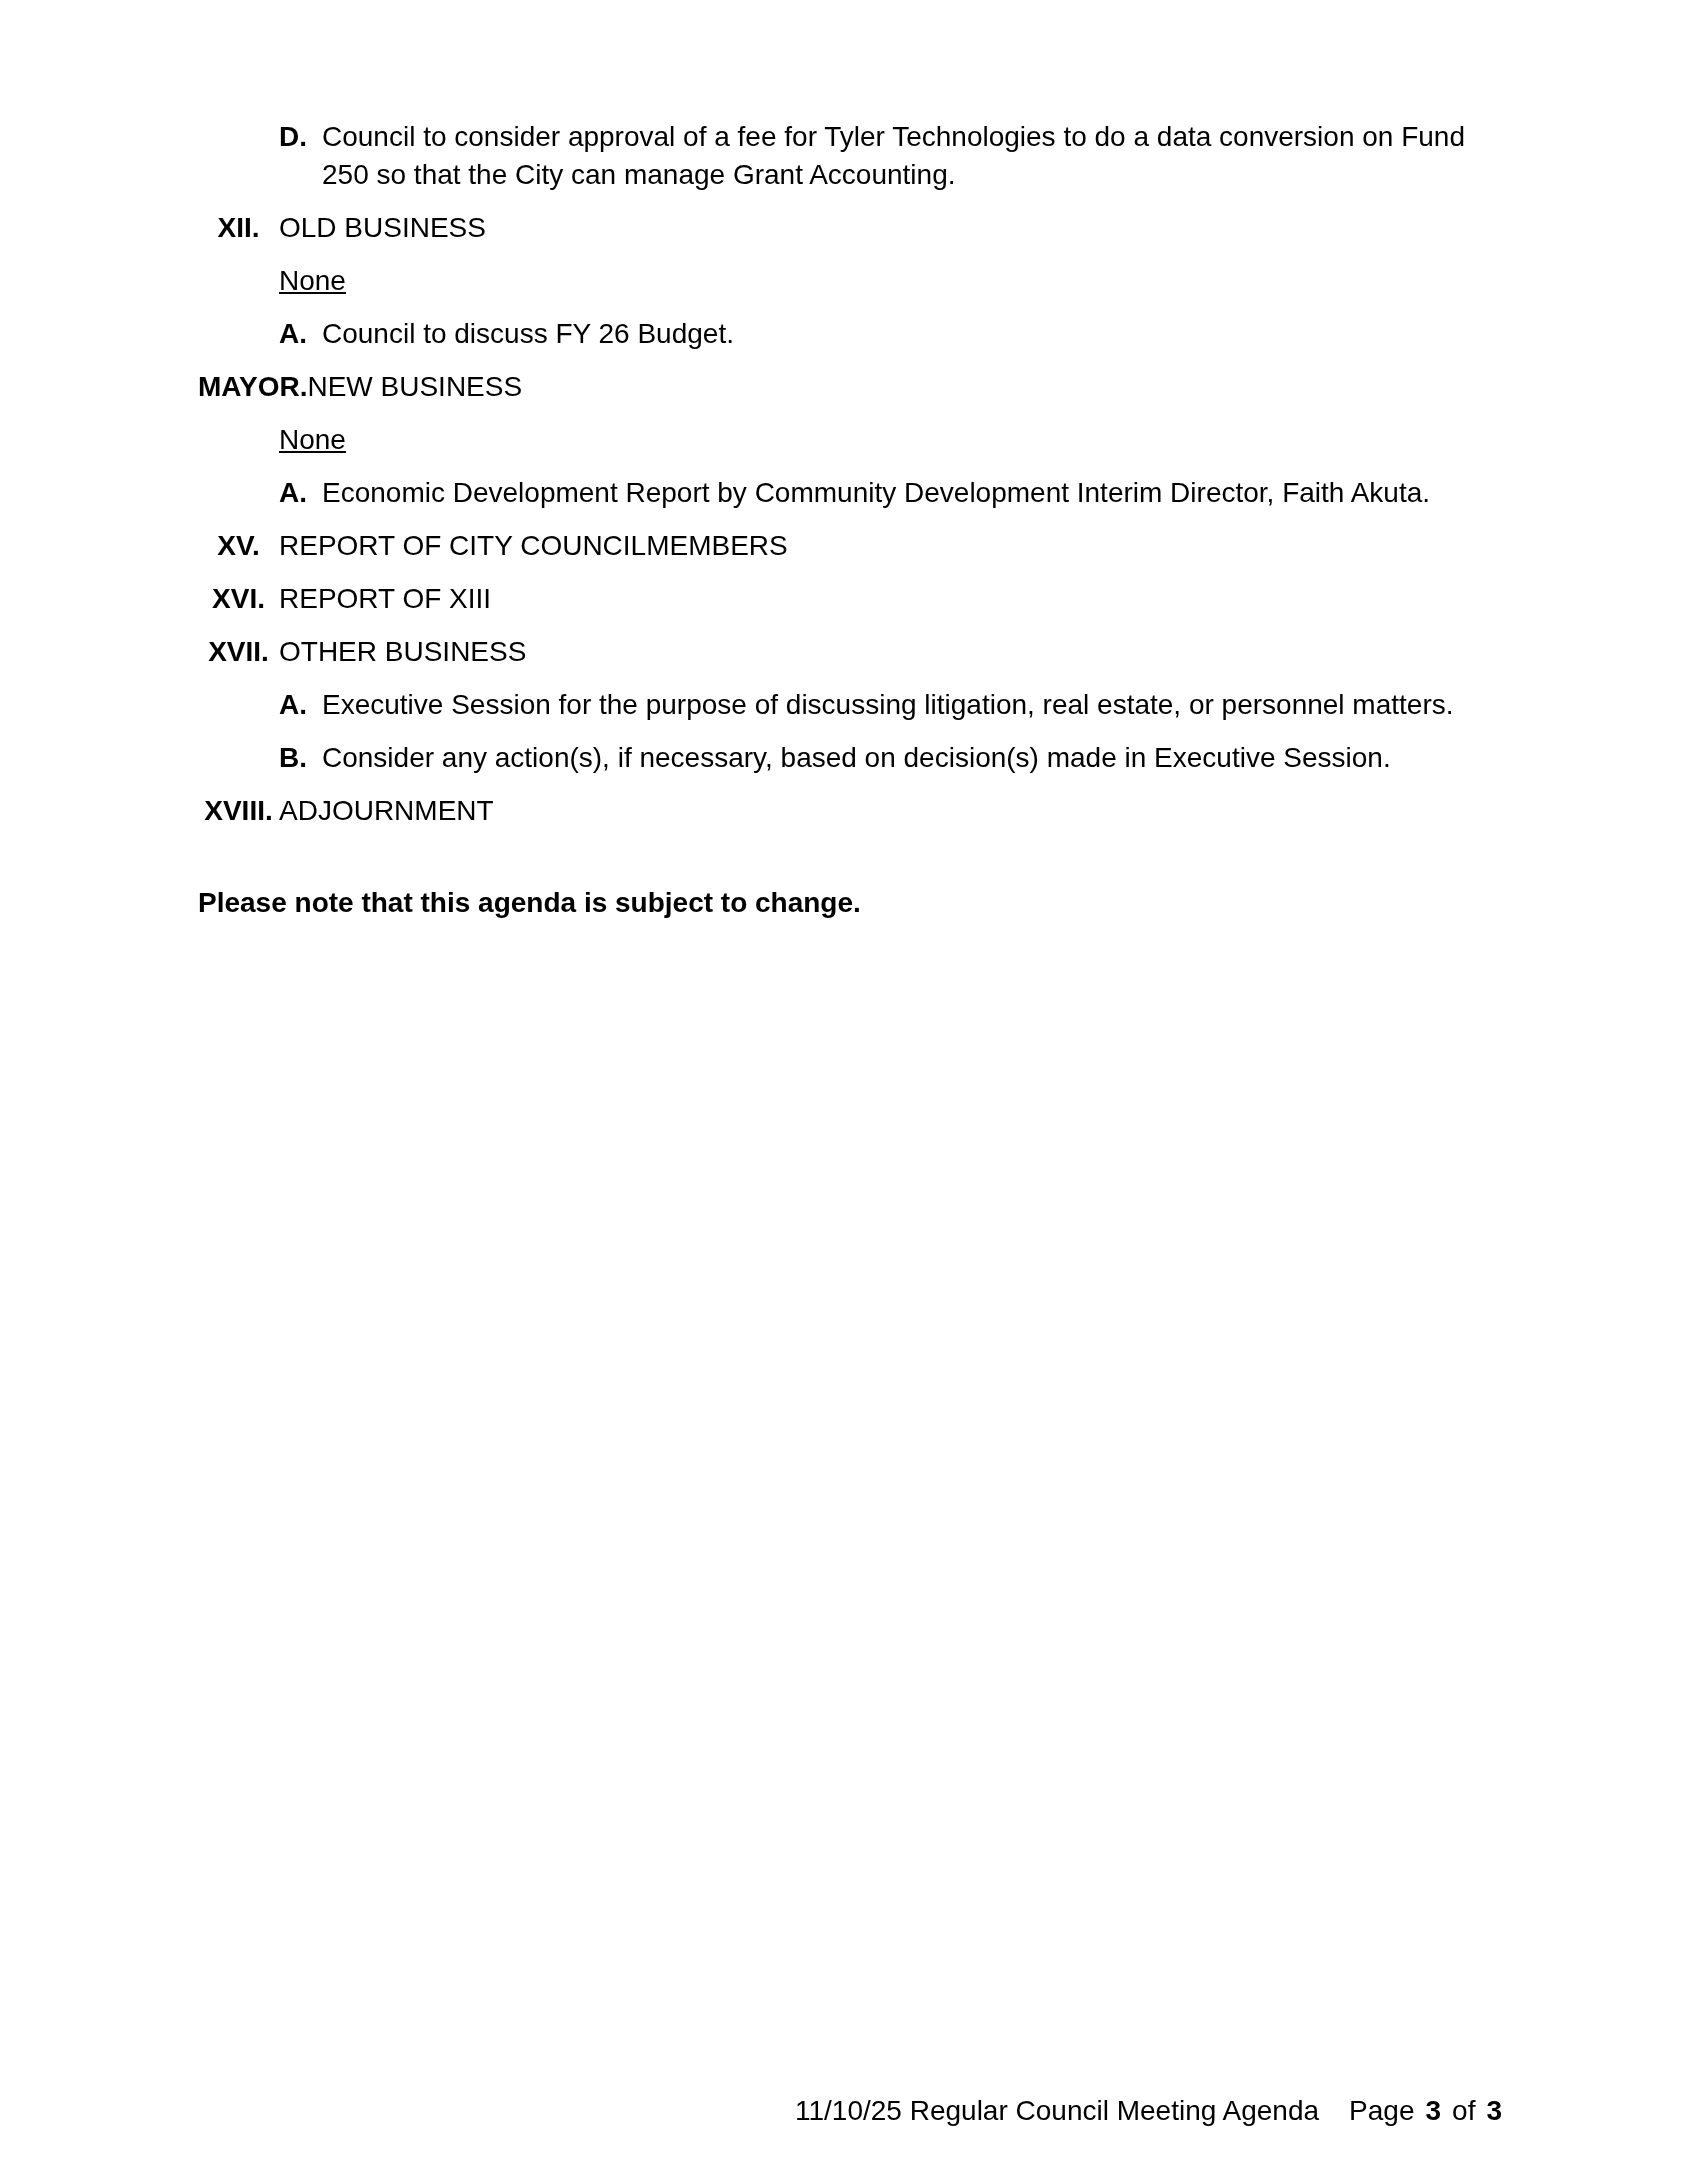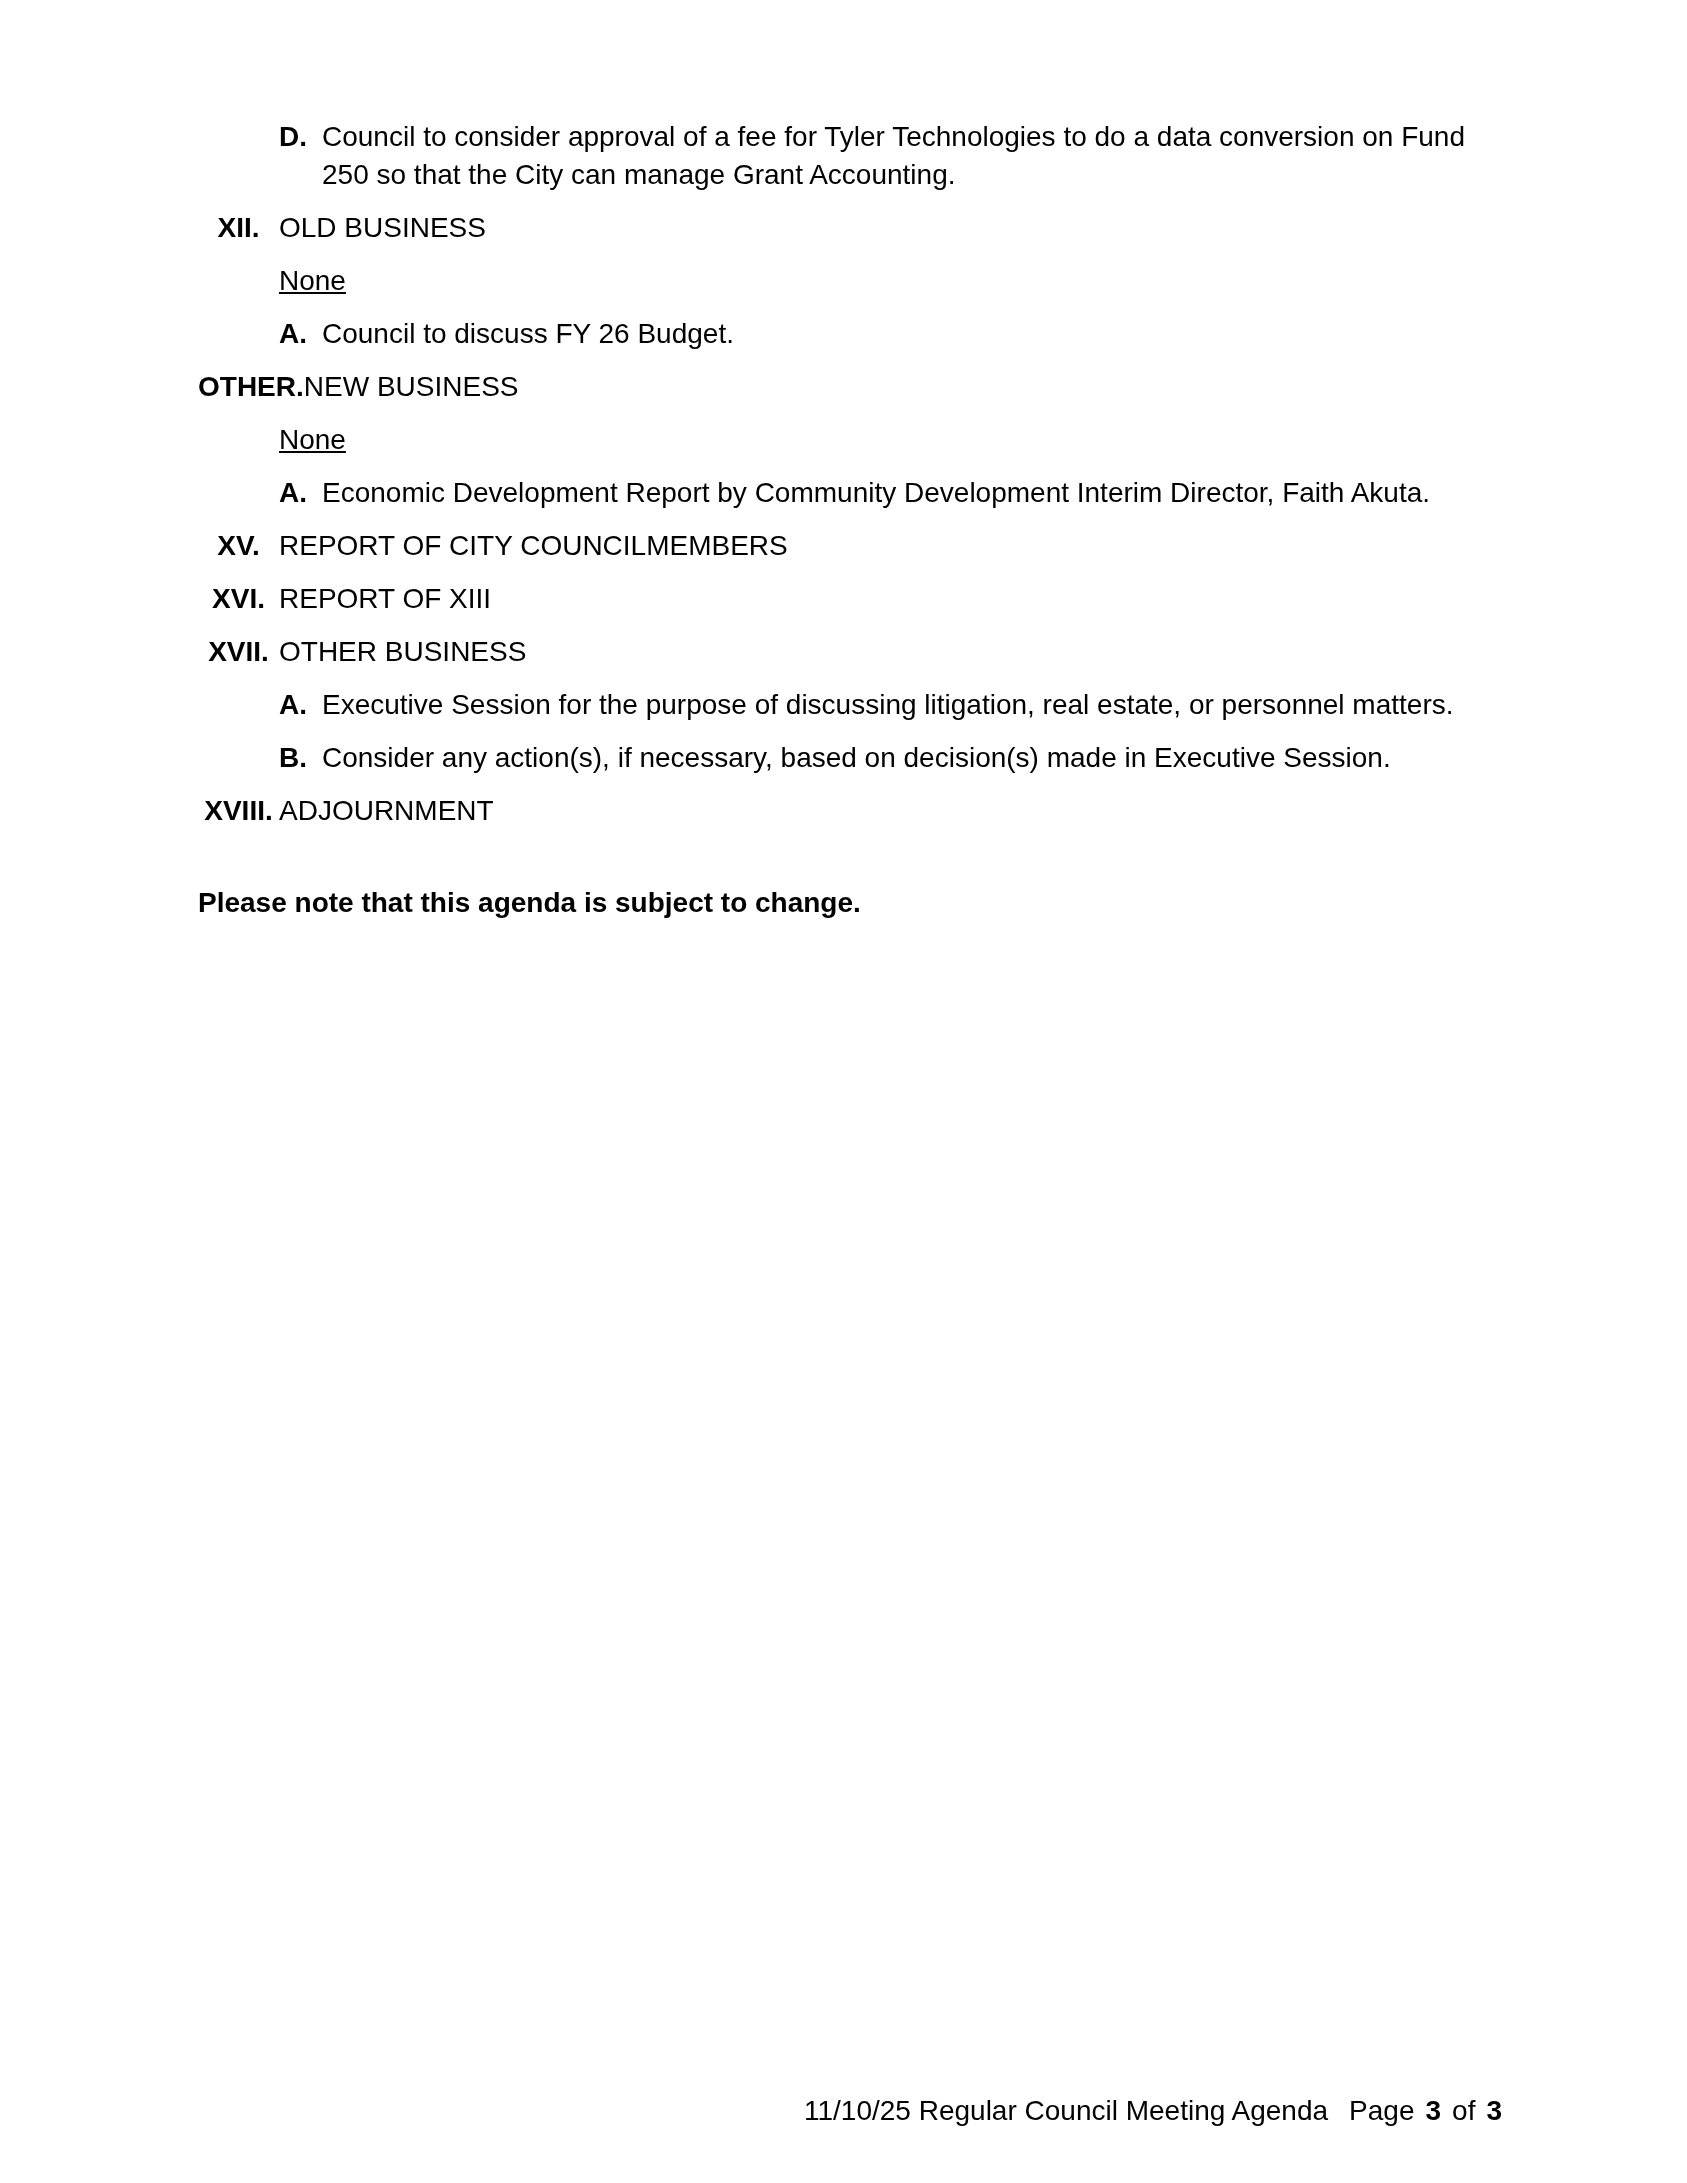--- a/index.html
+++ b/index.html
@@ -54,21 +54,21 @@
 
   .footer {
     position: absolute;
     top: 2092px;
     right: 185px;
     display: flex;
     align-items: baseline;
     gap: 11px;
     white-space: nowrap;
   }
-  .footer .page-word { margin-left: 10px; }
+  .footer .page-word { margin-left: 19px; }
   .footer .bold { font-weight: 700; }
 </style>
 </head>
 <body>
 
 <div class="page">
 
   <div class="content">
     <div id="agenda-list">
         <div class="row letter">
@@ -80,21 +80,21 @@
           <span class="text">OLD BUSINESS</span>
         </div>
         <div class="row plain">
           <span class="text">None</span>
         </div>
         <div class="row letter">
           <span class="label">A.</span>
           <span class="text">Council to discuss FY 26 Budget.</span>
         </div>
         <div class="row section">
-          <span class="label">OTHER.</span>
+          <span class="label">MAYOR.</span>
           <span class="text">NEW BUSINESS</span>
         </div>
         <div class="row plain">
           <span class="text">None</span>
         </div>
         <div class="row letter">
           <span class="label">A.</span>
           <span class="text">Economic Development Report by Community Development Interim Director, Faith Akuta.</span>
         </div>
         <div class="row section">

